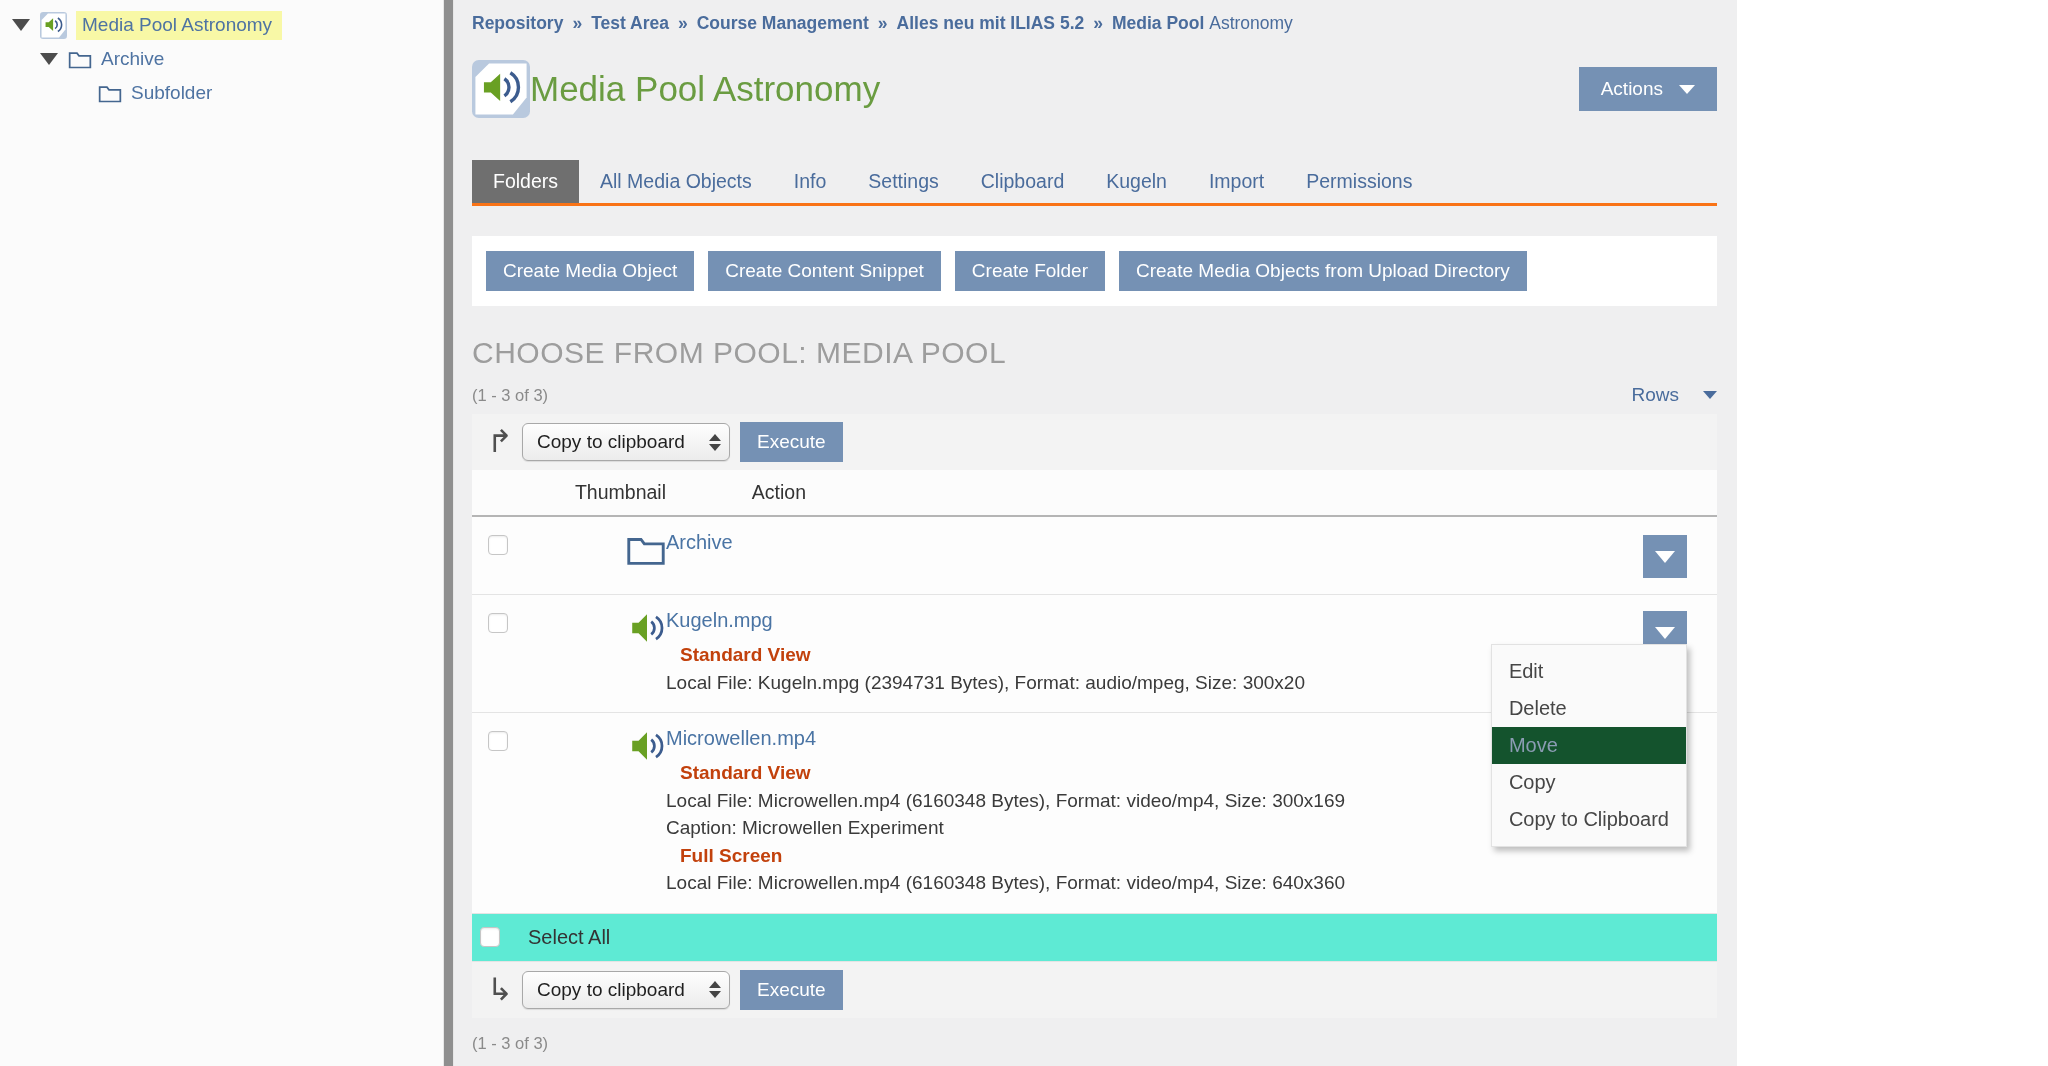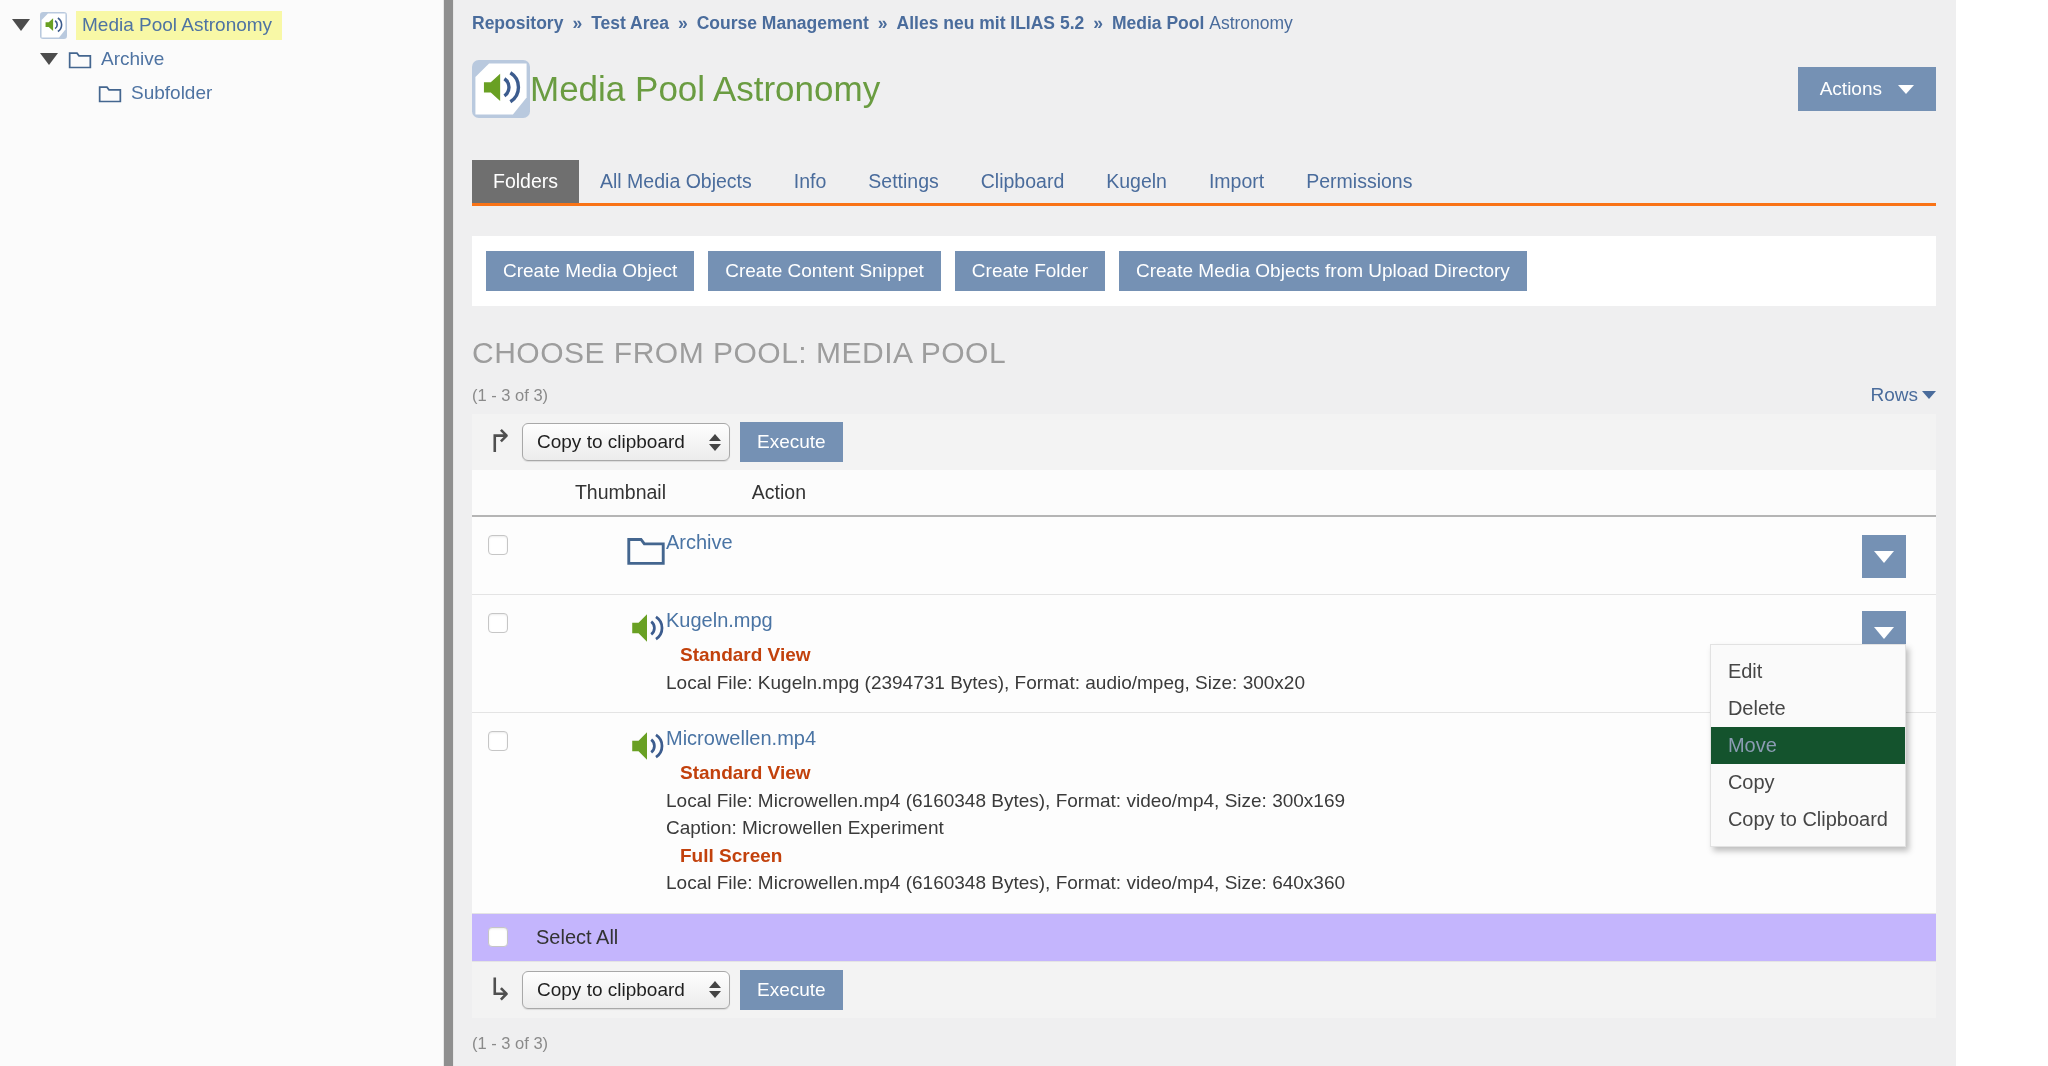--- a/index.html
+++ b/index.html
@@ -1,19 +1,19 @@
 <!DOCTYPE html>
 <html><head>
 <meta charset="utf-8">
 <style>
   * { box-sizing: border-box; }
   html,body { margin:0; padding:0; }
   body { font-family:"Liberation Sans", sans-serif; }
 
-  .viewport { position:relative; width:1956px; height:1066px; background:#efeff0; overflow:hidden; }
+  .viewport { position:relative; width:1737px; height:1066px; background:#efeff0; overflow:hidden; }
 
   
   .left-panel { position:absolute; left:0; top:0; width:443px; height:100%; background:#fbfbfb; }
   .v-scrollbar { position:absolute; left:443px; top:0; width:11px; height:100%; background:#e7e7e7; }
   .v-scrollbar .thumb { width:9px; height:100%; margin:0 auto; background:#8f8f8f; }
   .top-artifact { position:absolute; left:190px; top:0; width:60px; height:4px; background:#4c4c4c; }
 
   .tree { padding-top:8px; font-size:19px; color:#4e73a2; }
   .tree-row { display:flex; align-items:center; height:34px; }
   .tree-row.l1 { padding-left:12px; }
@@ -44,21 +44,21 @@
   .tabs { margin-top:42px; display:flex; align-items:center; border-bottom:3px solid #f97316; }
   .tab { font-size:19.5px; color:#4a6c9c; padding:10px 21px; white-space:nowrap; cursor:pointer; }
   .tab.active { background:#6f6f6f; color:#fff; }
 
   .toolbar { margin-top:30px; background:#ffffff; padding:15px 0 15px 14px; display:flex; gap:14px; }
   .create-btn { background:#7591b4; color:#fff; font-size:19px; padding:9px 17px; border:none; white-space:nowrap; cursor:pointer; }
 
   .pool-heading { margin-top:30px; font-size:30px; color:#9d9d9d; letter-spacing:.5px; font-weight:400; }
   .meta-row { margin-top:14px; display:flex; justify-content:space-between; align-items:center; }
   .range { font-size:16.5px; color:#8a8a8a; }
-  .rows-menu { font-size:19px; color:#4a6c9c; display:flex; align-items:center; gap:4px; cursor:pointer; }
+  .rows-menu { font-size:19px; color:#4a6c9c; display:flex; align-items:center; gap:24px; cursor:pointer; }
   .caret-down-blue { width:0; height:0; border-left:7px solid transparent; border-right:7px solid transparent;
                      border-top:8px solid #4a6c9c; }
 
   .pool-table { margin-top:8px; }
   .cmdbar { background:#f3f3f3; padding:8px 0 8px 12px; display:flex; align-items:center; }
   .cmdbar.bottom { border-top:0; }
   .apply-arrow { font-size:31px; color:#4f4f4f; width:32px; line-height:30px; text-align:center; }
   .fake-select { margin-left:6px; width:208px; height:38px; border:1px solid #a8a8a8; border-radius:6px;
                  background:linear-gradient(#fefefe,#ececec); display:flex; align-items:center;
                  box-shadow:0 1px 1px rgba(0,0,0,.1); cursor:pointer; }
@@ -81,22 +81,22 @@
                border:1.5px solid #c6c6c6; border-radius:4px; background:#fff;
                box-shadow:inset 0 1px 2px rgba(0,0,0,.08); cursor:pointer; }
   .title-link { font-size:20px; color:#4a74a4; text-decoration:none; cursor:pointer; }
   .desc { margin-top:9px; font-size:19px; color:#3a3a3a; line-height:27.5px; }
   .desc .b { font-weight:bold; color:#c2410c;margin-left:14px; }
   .dd-btn { width:44px; height:43px; background:#7591b4; display:flex; align-items:center; justify-content:center;
             border:none; cursor:pointer; }
   .dd-btn .tri { width:0; height:0; border-left:10px solid transparent; border-right:10px solid transparent;
                  border-top:12px solid #fff; }
 
-  .select-all-row { display:flex; align-items:center; background:#c4b5fd; border-bottom:1px solid #e4e4e4;
-                    padding:12px 30px 12px 16px; font-size:20px; color:#333; }
+  .select-all-row { display:flex; align-items:center; background:#5eead4; border-bottom:1px solid #e4e4e4;
+                    padding:12px 30px 12px 8px; font-size:20px; color:#333; }
   .select-all-row .lbl { margin-left:28px; }
 
   .bottom-range { margin-top:16px; font-size:16.5px; color:#8a8a8a; }
 
   
   .context-menu { position:absolute; top:35px; right:0; min-width:186px; background:#fafafa;
                   border:1px solid #e2e2e2; box-shadow:3px 4px 6px rgba(0,0,0,.25); z-index:20;
                   padding:8px 0; text-align:left; }
   .menu-item { font-size:20px; color:#464646; padding:7px 17px; white-space:nowrap; cursor:pointer; }
   .menu-item.highlight { background:#14532d; color:#8b9cb3; }

